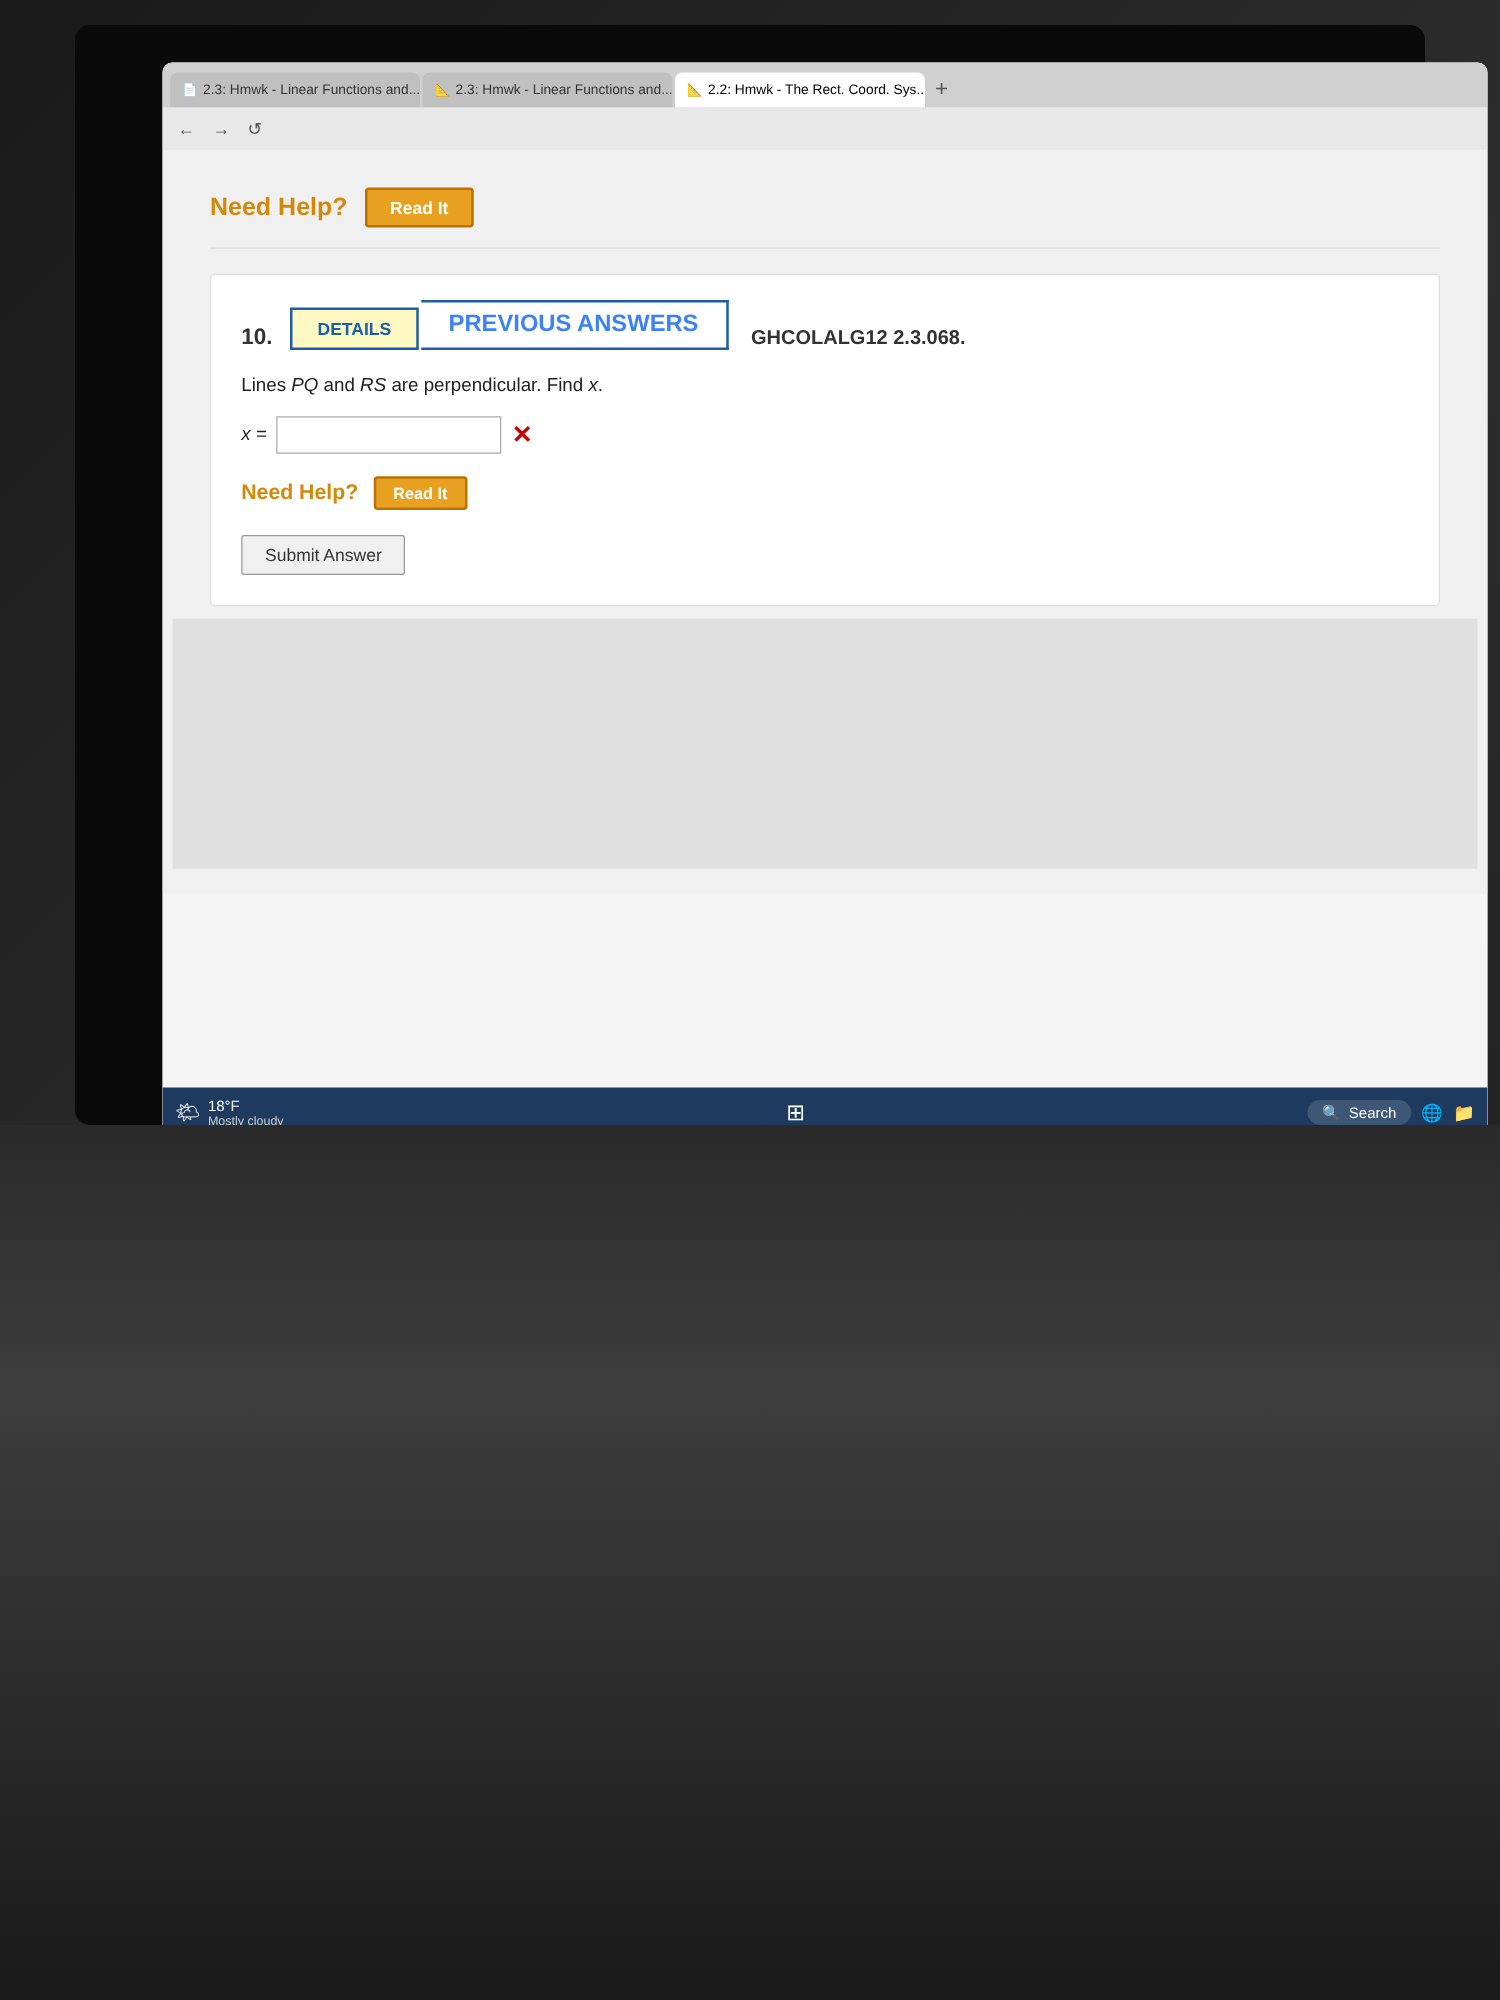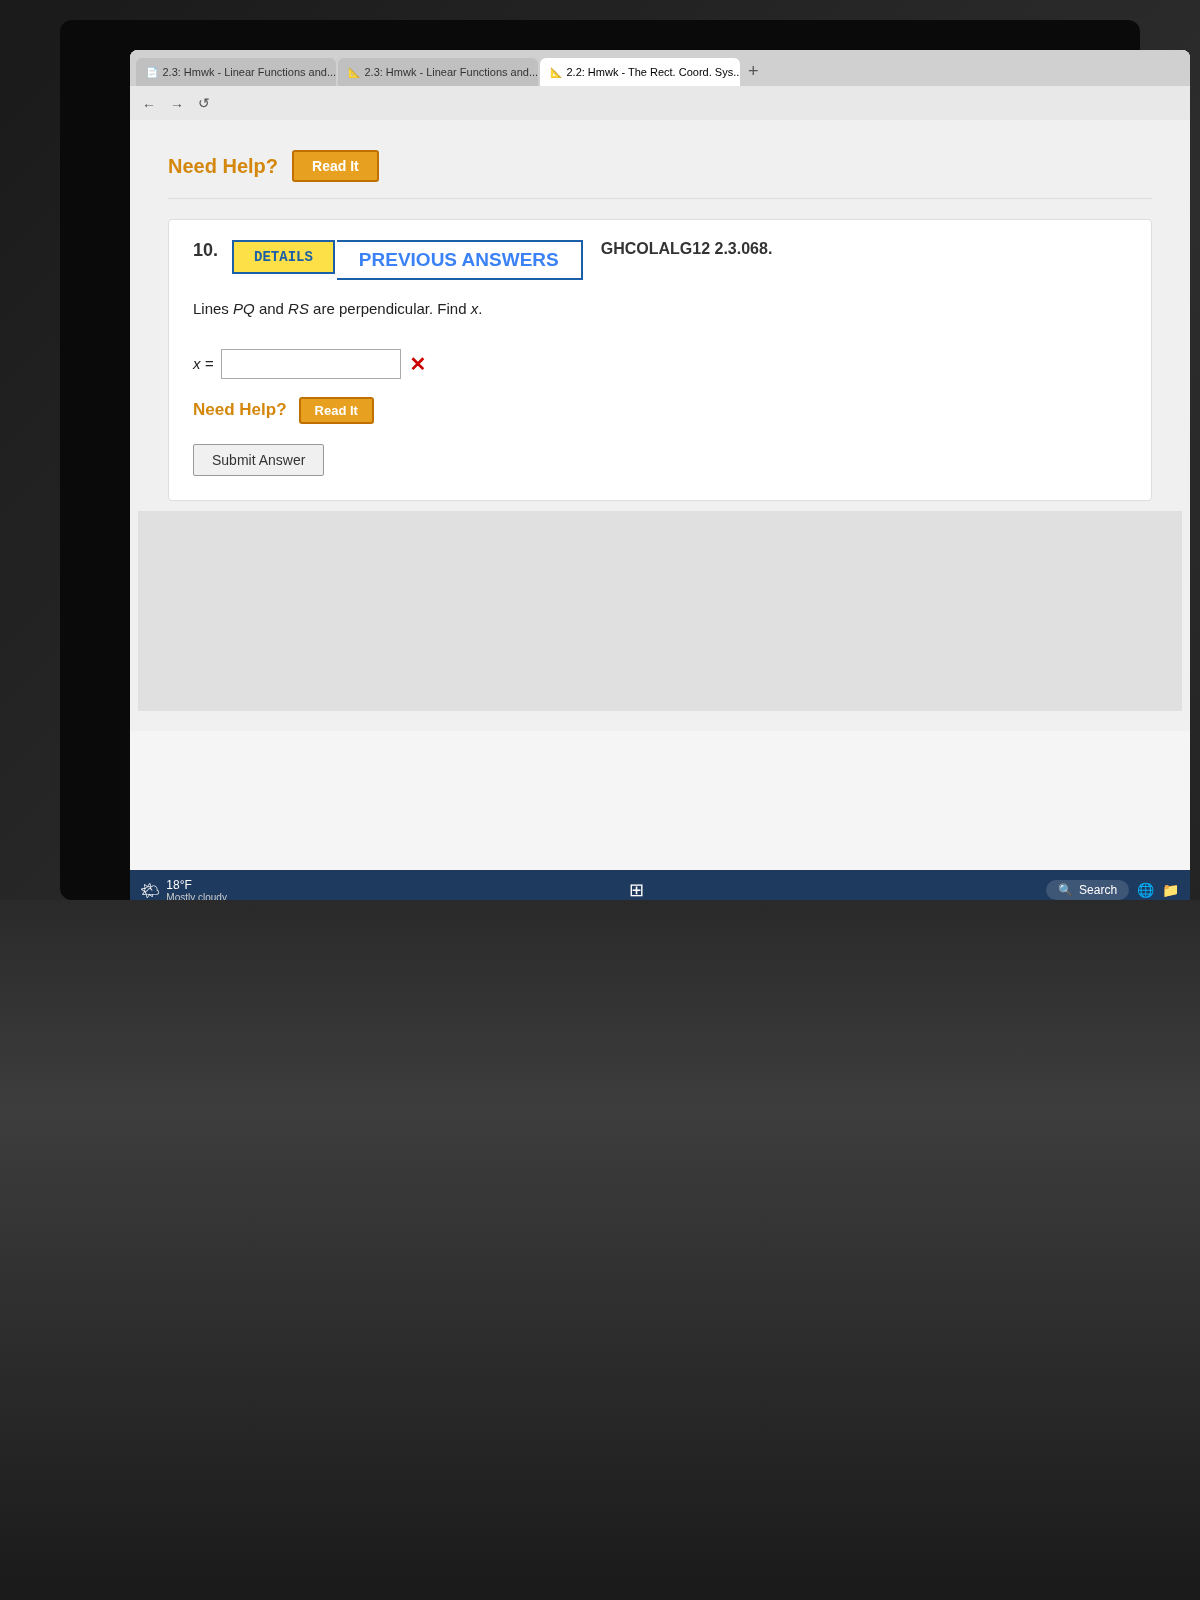--- a/index.html
+++ b/index.html
@@ -173,42 +173,41 @@
     .question-block {
       background: #ffffff;
       border: 1px solid #ddd;
       border-radius: 4px;
       padding: 20px 24px 24px 24px;
       margin-bottom: 0;
     }
 
     .question-header {
       display: flex;
-      align-items: flex-start;
+      align-items: flex-end;
       gap: 0;
       margin-bottom: 18px;
     }
 
     .question-number {
       font-size: 18px;
       font-weight: bold;
       color: #333;
       margin-right: 14px;
     }
 
     .details-btn {
-      background: #fde047;
+      background: #fef9c3;
       color: #1a5fa8;
       border: 2px solid #1a5fa8;
       padding: 7px 20px;
       font-size: 14px;
       font-weight: bold;
       cursor: pointer;
       margin-right: 2px;
-      font-family: Liberation Mono, monospace;
     }
 
     .prev-answers-btn {
       background: #fff;
       color: #3b82f6;
       border: 2px solid #1a5fa8;
       border-left: none;
       padding: 7px 22px;
       font-size: 19px;
       font-weight: bold;
@@ -218,21 +217,21 @@
     .question-id {
       font-size: 16px;
       font-weight: bold;
       color: #333;
       margin-left: 18px;
     }
 
     .question-text {
       font-size: 15px;
       color: #222;
-      margin-bottom: 28px;
+      margin-bottom: 12px;
       line-height: 1.5;
     }
 
     .question-math {
       font-size: 15px;
       color: #222;
       margin-bottom: 18px;
       padding-left: 40px;
     }
 

